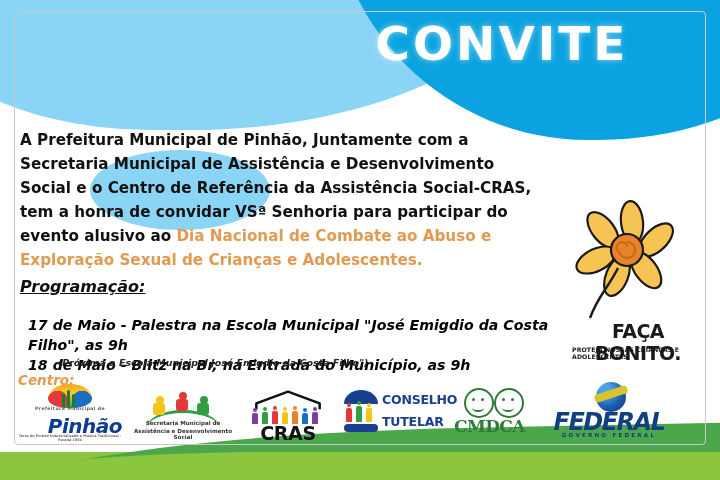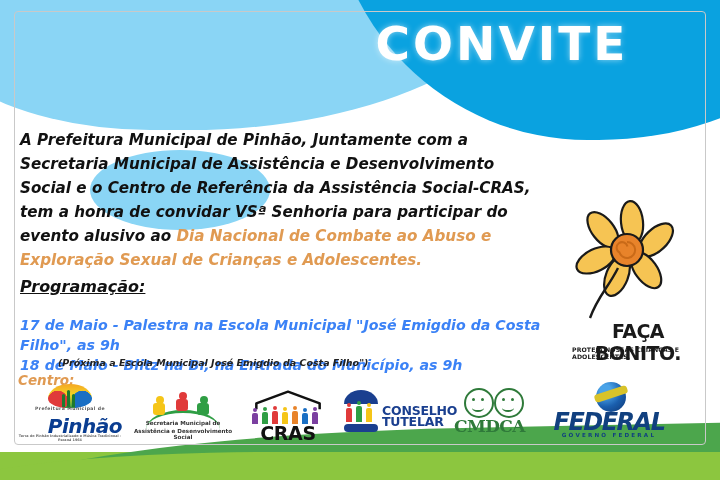--- a/index.html
+++ b/index.html
@@ -59,32 +59,32 @@
     font-size:47px;font-weight:700;letter-spacing:3px;
     color:#ffffff;text-align:center;
     text-shadow:0 0 6px rgba(255,255,255,.55);
   }
 
   
   .body-copy{
     position:absolute;left:20px;top:128px;width:530px;
     font-family:"DejaVu Sans","Liberation Sans",sans-serif;
     font-size:15.2px;line-height:24px;color:#111111;
-    font-style:italic;font-weight:600;
+    font-weight:600;
   }
   .hl{color:#e09a52;}
 
   .prog-title{
     position:absolute;left:20px;top:277px;
     font-size:16px;font-weight:700;color:#111;font-style:italic;
     text-decoration:underline;
   }
   .sched{
-    position:absolute;left:20px;top:315px;width:530px;
-    font-size:14.2px;line-height:20px;color:#3b82f6;font-style:italic;font-weight:600;
+    position:absolute;left:28px;top:315px;width:530px;
+    font-size:14.2px;line-height:20px;color:#000000;font-style:italic;font-weight:600;
   }
   .sched-note{
     position:absolute;left:58px;top:357px;
     font-size:9.5px;color:#222;font-style:italic;font-weight:600;
   }
   .apoio{
     position:absolute;left:18px;top:372px;
     font-size:13.5px;color:#e09a52;font-style:italic;font-weight:700;
   }
 
@@ -151,21 +151,21 @@
   }
   .cras-roof2{
     position:absolute;left:8px;top:6px;width:76px;height:20px;
   }
   .cras-ppl{position:absolute;left:10px;top:24px;width:72px;height:16px;}
   .fig{position:absolute;bottom:0;width:6px;border-radius:2px 2px 0 0;}
   .fig:before{content:"";position:absolute;left:1px;top:-5px;width:4px;height:4px;border-radius:50%;background:inherit;}
 
   
   .l-cons{left:332px;width:112px;}
-  .cons-t1{position:absolute;left:40px;top:19px;font-size:12.5px;font-weight:800;color:#1a3f8f;letter-spacing:-.2px;}
+  .cons-t1{position:absolute;left:40px;top:8px;font-size:12.5px;font-weight:800;color:#1a3f8f;letter-spacing:-.2px;}
   .cons-t2{position:absolute;left:40px;top:30px;font-size:12.5px;font-weight:800;color:#1a3f8f;letter-spacing:-.2px;}
   .cons-arc{
     position:absolute;left:2px;top:6px;width:34px;height:14px;
     background:#1a3f8f;border-radius:50% 50% 0 0/100% 100% 0 0;
   }
   .cons-base{position:absolute;left:2px;top:40px;width:34px;height:8px;background:#1a3f8f;border-radius:4px;}
 
   
   .l-cmdca{left:444px;width:84px;}
   .cmdca-word{

